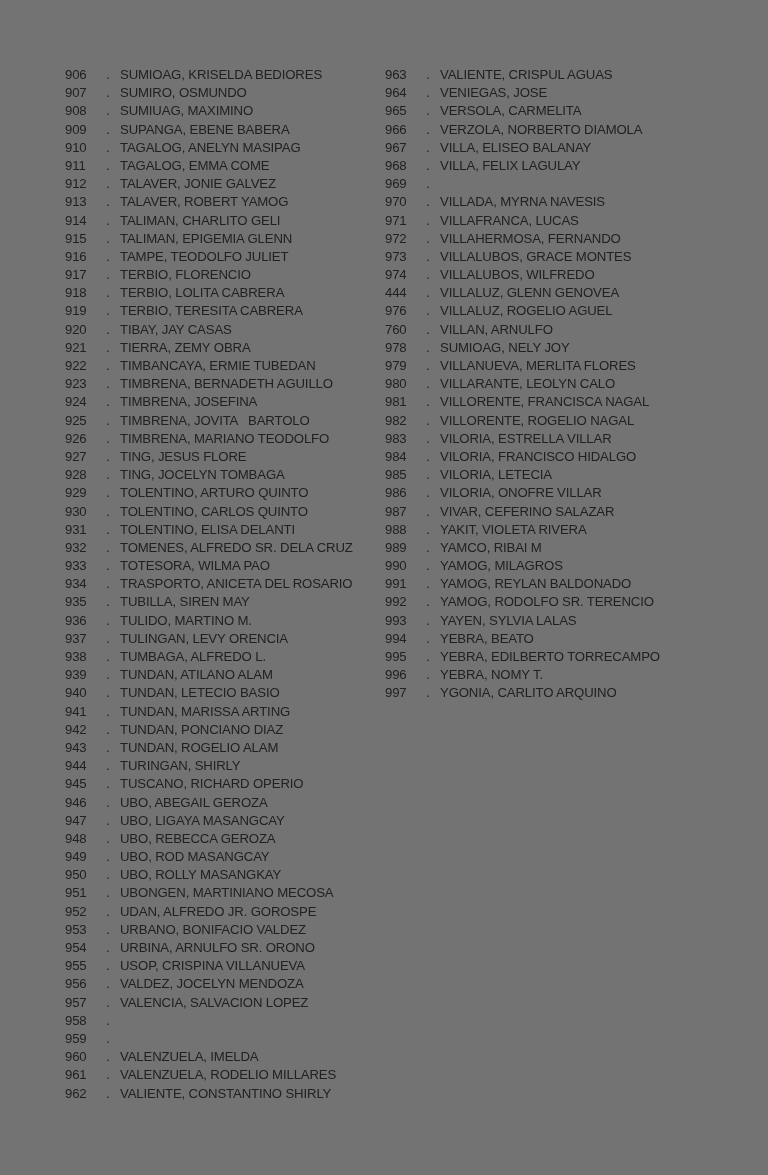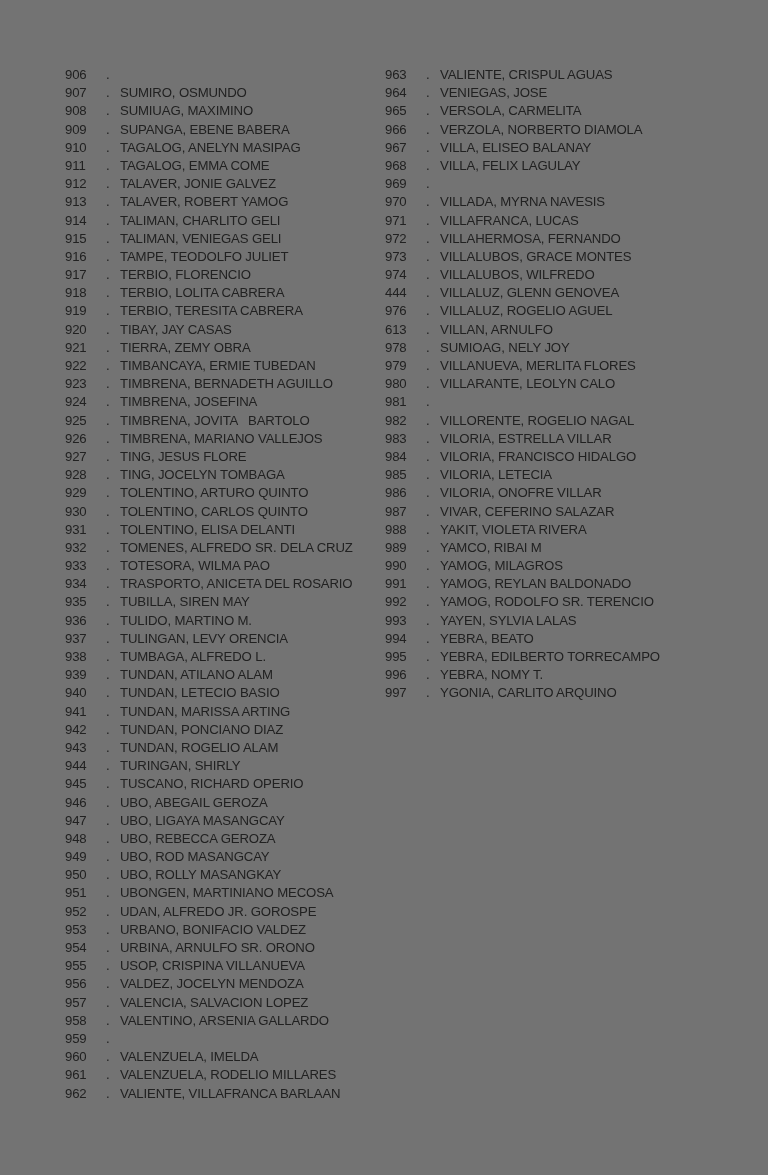--- a/index.html
+++ b/index.html
@@ -46,20 +46,21 @@
   }
 </style>
 </head>
 <body>
 
 <div class="page">
   <div class="column column-left">
       <div class="row">
         <span class="num">906</span>
         <span class="dot">.</span>
+        <span class="name">SUMIOAG, KRISELDA BEDIORES</span>
       </div>
       <div class="row">
         <span class="num">907</span>
         <span class="dot">.</span>
         <span class="name">SUMIRO, OSMUNDO</span>
       </div>
       <div class="row">
         <span class="num">908</span>
         <span class="dot">.</span>
         <span class="name">SUMIUAG, MAXIMINO</span>
@@ -90,21 +91,21 @@
         <span class="name">TALAVER, ROBERT YAMOG</span>
       </div>
       <div class="row">
         <span class="num">914</span>
         <span class="dot">.</span>
         <span class="name">TALIMAN, CHARLITO GELI</span>
       </div>
       <div class="row">
         <span class="num">915</span>
         <span class="dot">.</span>
-        <span class="name">TALIMAN, VENIEGAS GELI</span>
+        <span class="name">TALIMAN, EPIGEMIA GLENN</span>
       </div>
       <div class="row">
         <span class="num">916</span>
         <span class="dot">.</span>
         <span class="name">TAMPE, TEODOLFO JULIET</span>
       </div>
       <div class="row">
         <span class="num">917</span>
         <span class="dot">.</span>
         <span class="name">TERBIO, FLORENCIO</span>
@@ -145,21 +146,21 @@
         <span class="name">TIMBRENA, JOSEFINA</span>
       </div>
       <div class="row">
         <span class="num">925</span>
         <span class="dot">.</span>
         <span class="name">TIMBRENA, JOVITA   BARTOLO</span>
       </div>
       <div class="row">
         <span class="num">926</span>
         <span class="dot">.</span>
-        <span class="name">TIMBRENA, MARIANO VALLEJOS</span>
+        <span class="name">TIMBRENA, MARIANO TEODOLFO</span>
       </div>
       <div class="row">
         <span class="num">927</span>
         <span class="dot">.</span>
         <span class="name">TING, JESUS FLORE</span>
       </div>
       <div class="row">
         <span class="num">928</span>
         <span class="dot">.</span>
         <span class="name">TING, JOCELYN TOMBAGA</span>
@@ -305,40 +306,39 @@
         <span class="name">VALDEZ, JOCELYN MENDOZA</span>
       </div>
       <div class="row">
         <span class="num">957</span>
         <span class="dot">.</span>
         <span class="name">VALENCIA, SALVACION LOPEZ</span>
       </div>
       <div class="row">
         <span class="num">958</span>
         <span class="dot">.</span>
-        <span class="name">VALENTINO, ARSENIA GALLARDO</span>
       </div>
       <div class="row">
         <span class="num">959</span>
         <span class="dot">.</span>
       </div>
       <div class="row">
         <span class="num">960</span>
         <span class="dot">.</span>
         <span class="name">VALENZUELA, IMELDA</span>
       </div>
       <div class="row">
         <span class="num">961</span>
         <span class="dot">.</span>
         <span class="name">VALENZUELA, RODELIO MILLARES</span>
       </div>
       <div class="row">
         <span class="num">962</span>
         <span class="dot">.</span>
-        <span class="name">VALIENTE, VILLAFRANCA BARLAAN</span>
+        <span class="name">VALIENTE, CONSTANTINO SHIRLY</span>
       </div>
     </div>
   <div class="column column-right">
       <div class="row">
         <span class="num">963</span>
         <span class="dot">.</span>
         <span class="name">VALIENTE, CRISPUL AGUAS</span>
       </div>
       <div class="row">
         <span class="num">964</span>
@@ -398,21 +398,21 @@
         <span class="num">444</span>
         <span class="dot">.</span>
         <span class="name">VILLALUZ, GLENN GENOVEA</span>
       </div>
       <div class="row">
         <span class="num">976</span>
         <span class="dot">.</span>
         <span class="name">VILLALUZ, ROGELIO AGUEL</span>
       </div>
       <div class="row">
-        <span class="num">613</span>
+        <span class="num">760</span>
         <span class="dot">.</span>
         <span class="name">VILLAN, ARNULFO</span>
       </div>
       <div class="row">
         <span class="num">978</span>
         <span class="dot">.</span>
         <span class="name">SUMIOAG, NELY JOY</span>
       </div>
       <div class="row">
         <span class="num">979</span>
@@ -420,20 +420,21 @@
         <span class="name">VILLANUEVA, MERLITA FLORES</span>
       </div>
       <div class="row">
         <span class="num">980</span>
         <span class="dot">.</span>
         <span class="name">VILLARANTE, LEOLYN CALO</span>
       </div>
       <div class="row">
         <span class="num">981</span>
         <span class="dot">.</span>
+        <span class="name">VILLORENTE, FRANCISCA NAGAL</span>
       </div>
       <div class="row">
         <span class="num">982</span>
         <span class="dot">.</span>
         <span class="name">VILLORENTE, ROGELIO NAGAL</span>
       </div>
       <div class="row">
         <span class="num">983</span>
         <span class="dot">.</span>
         <span class="name">VILORIA, ESTRELLA VILLAR</span>

